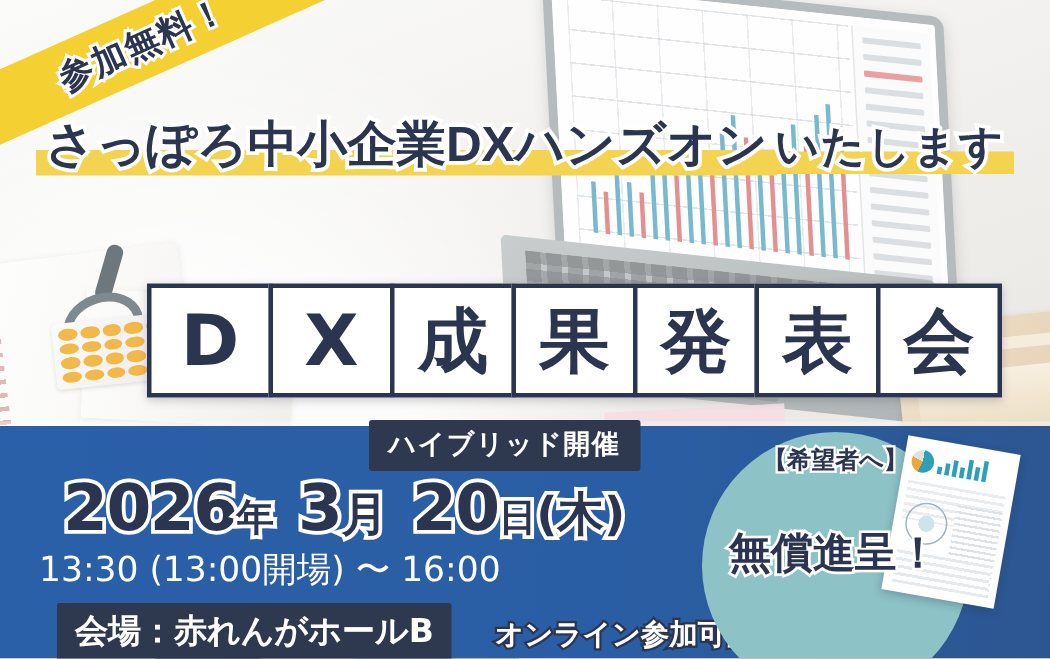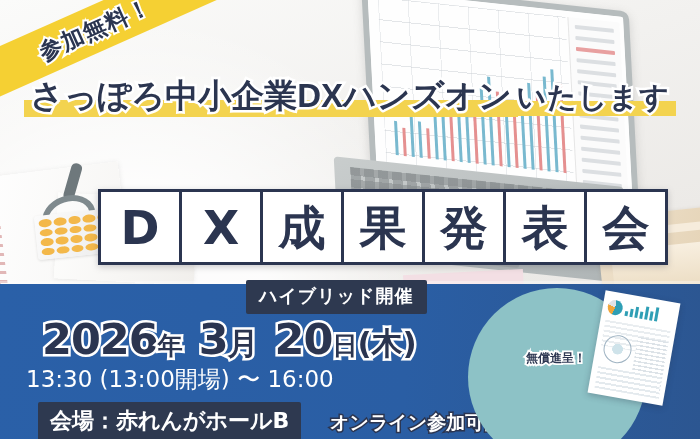--- a/index.html
+++ b/index.html
@@ -213,21 +213,21 @@
   }
   .promo .p1 {
     position:absolute; left:0; right:0; top:9px; font-size:16px; font-weight:bold;
     color:#2b3550; -webkit-text-stroke:3px #ffffff; paint-order:stroke fill;
   }
   .promo .p2 {
     position:absolute; left:-4px; right:-4px; top:34px; font-size:20px; font-weight:bold;
     color:#2b3550; -webkit-text-stroke:3.5px #ffffff; paint-order:stroke fill;
   }
   .promo .p3 {
-    position:absolute; left:0; right:2px; top:62px; font-size:12px; font-weight:bold;
+    position:absolute; left:0; right:2px; top:62px; font-size:28px; font-weight:bold;
     color:#2b3550; -webkit-text-stroke:3.5px #ffffff; paint-order:stroke fill;
   }
   .promo .p4 {
     position:absolute; left:4px; right:22px; top:96px; font-size:13px; font-weight:bold;
     color:#2b3550; line-height:1.35;
   }
   
   .report {
     position:absolute; left:596px; top:296px; width:76px; height:104px;
     transform:rotate(10deg);
@@ -405,16 +405,17 @@
           <i style="height:9px"></i>
         <i style="height:14px"></i>
       </div>
     </div>
     <div class="rsect"></div>
     <div class="radar"></div>
     <div class="rlines"></div>
     <div class="rfoot"></div>
   </div>
   <div class="promo">
+    <div class="p1">【希望者へ】</div>
     <div class="p3">無償進呈！</div>
   </div>
 
 </div>
 
 </body></html>

